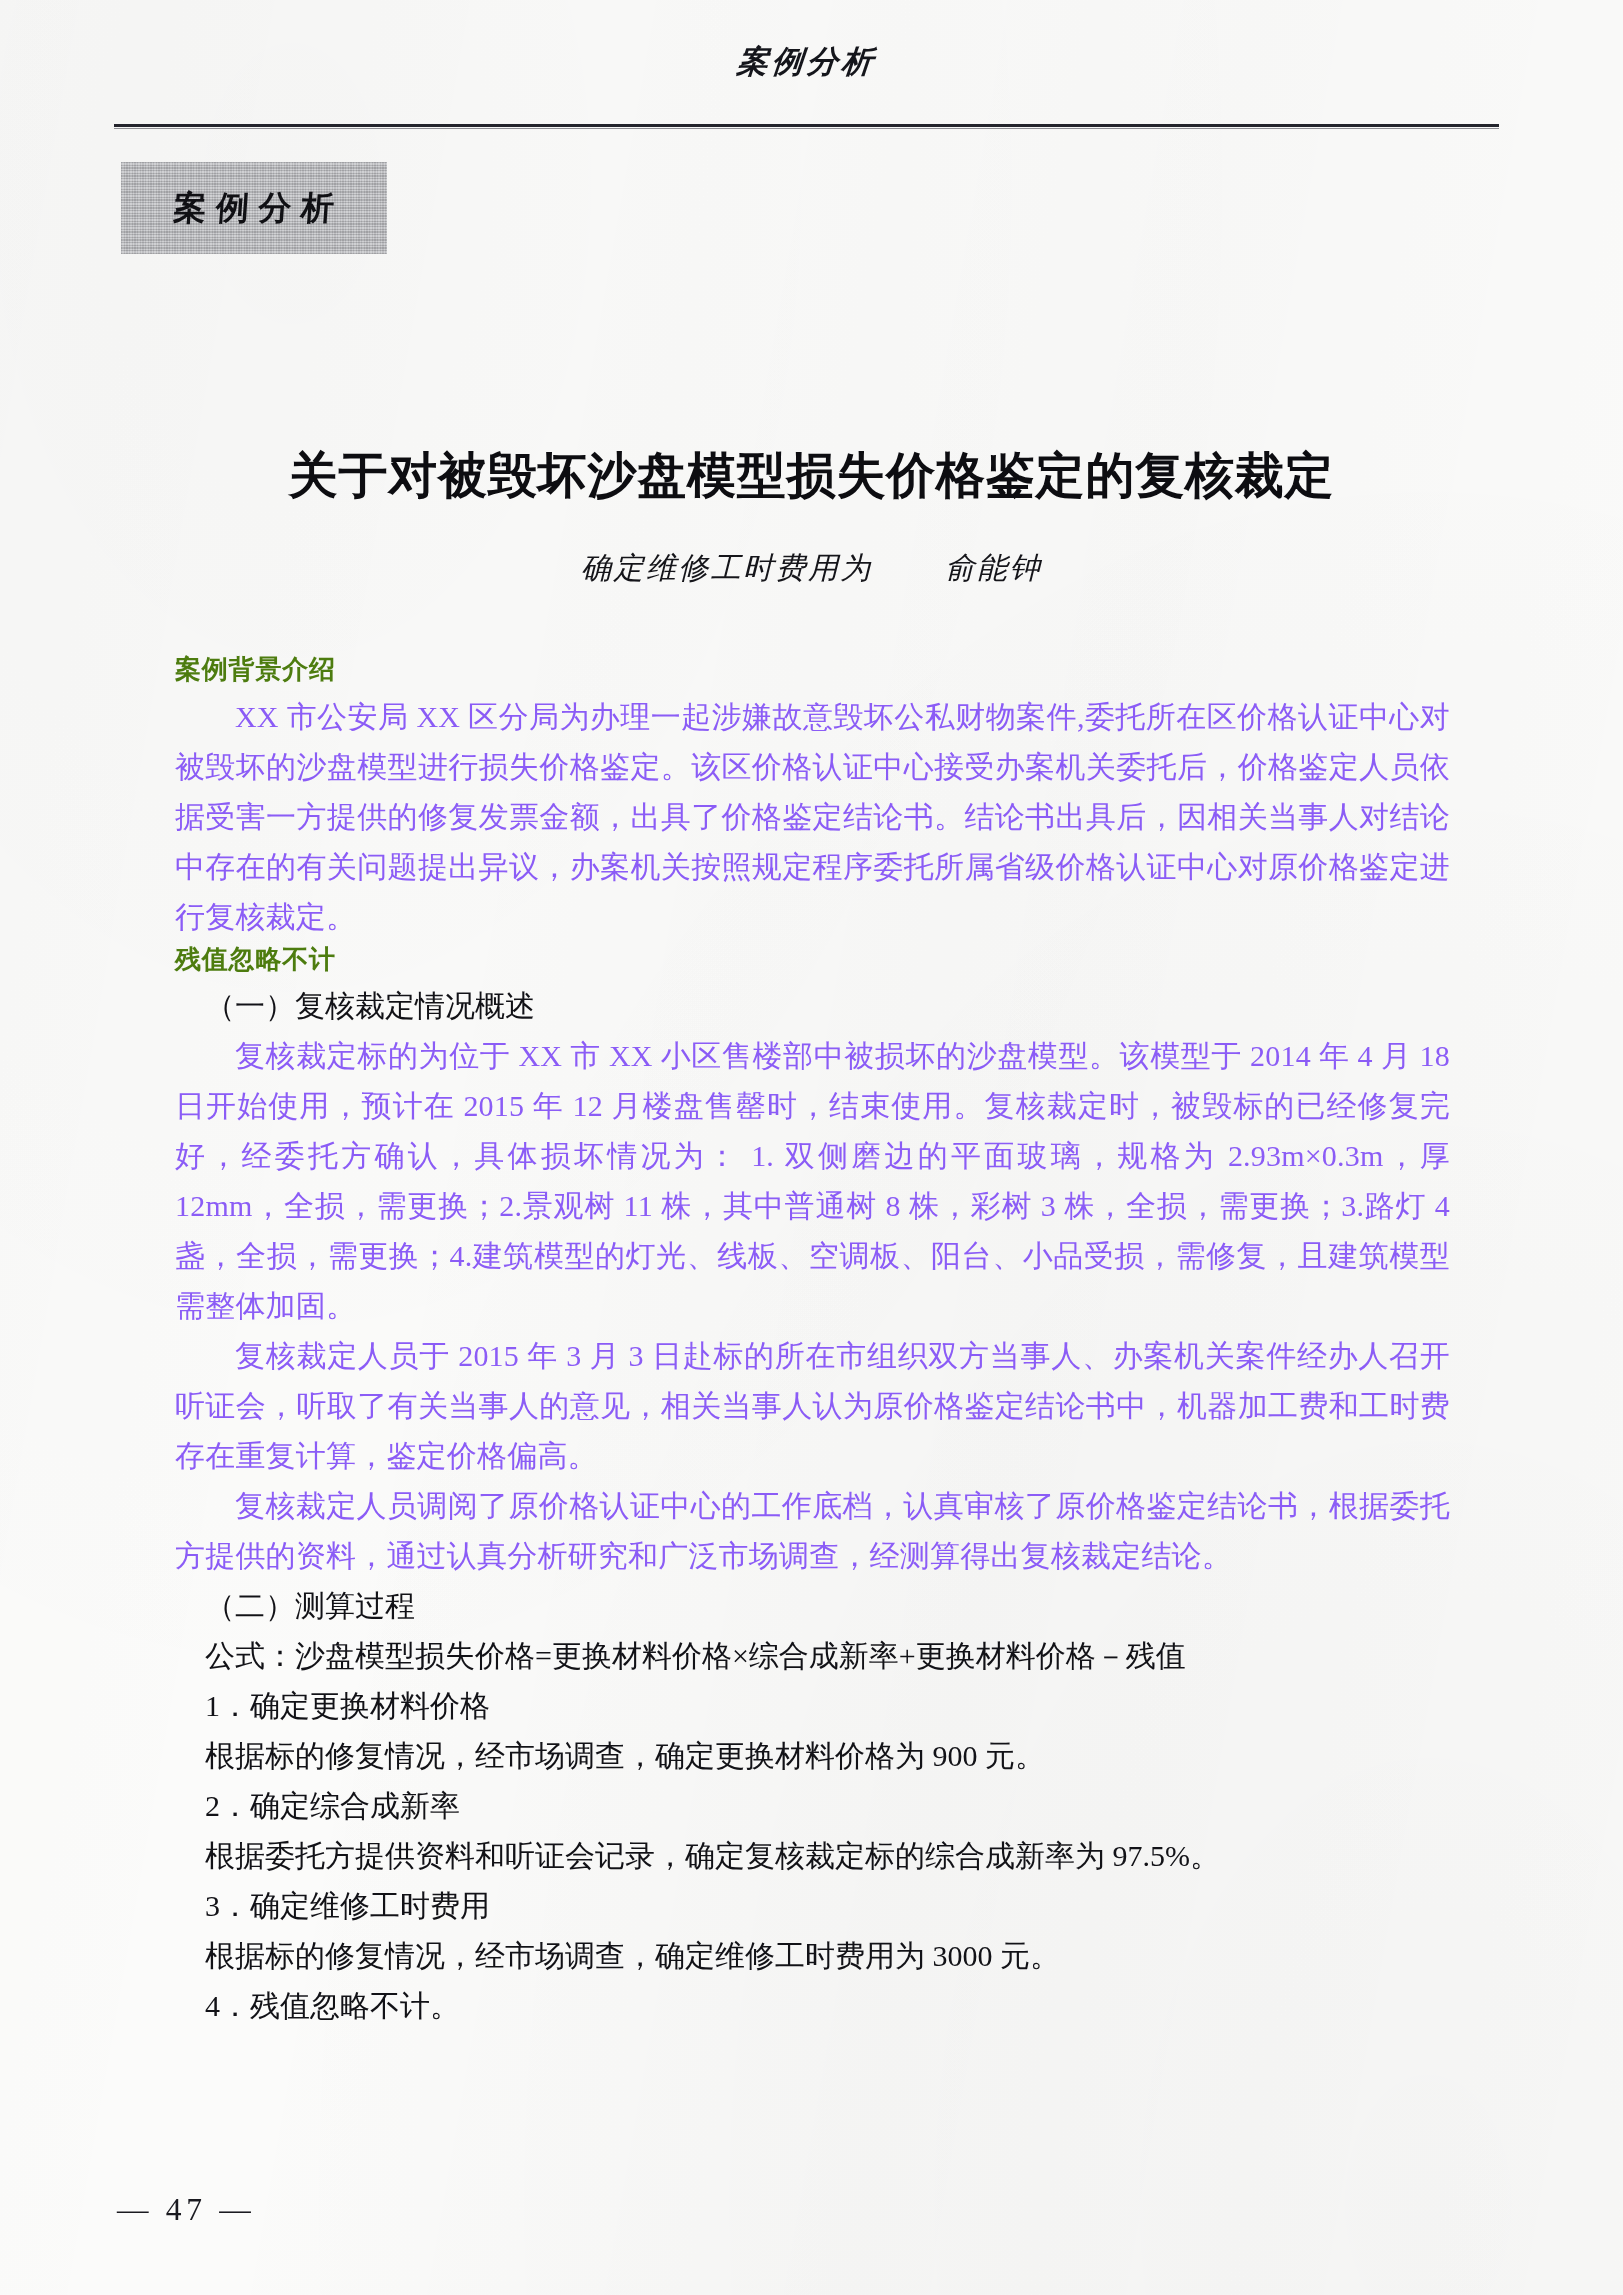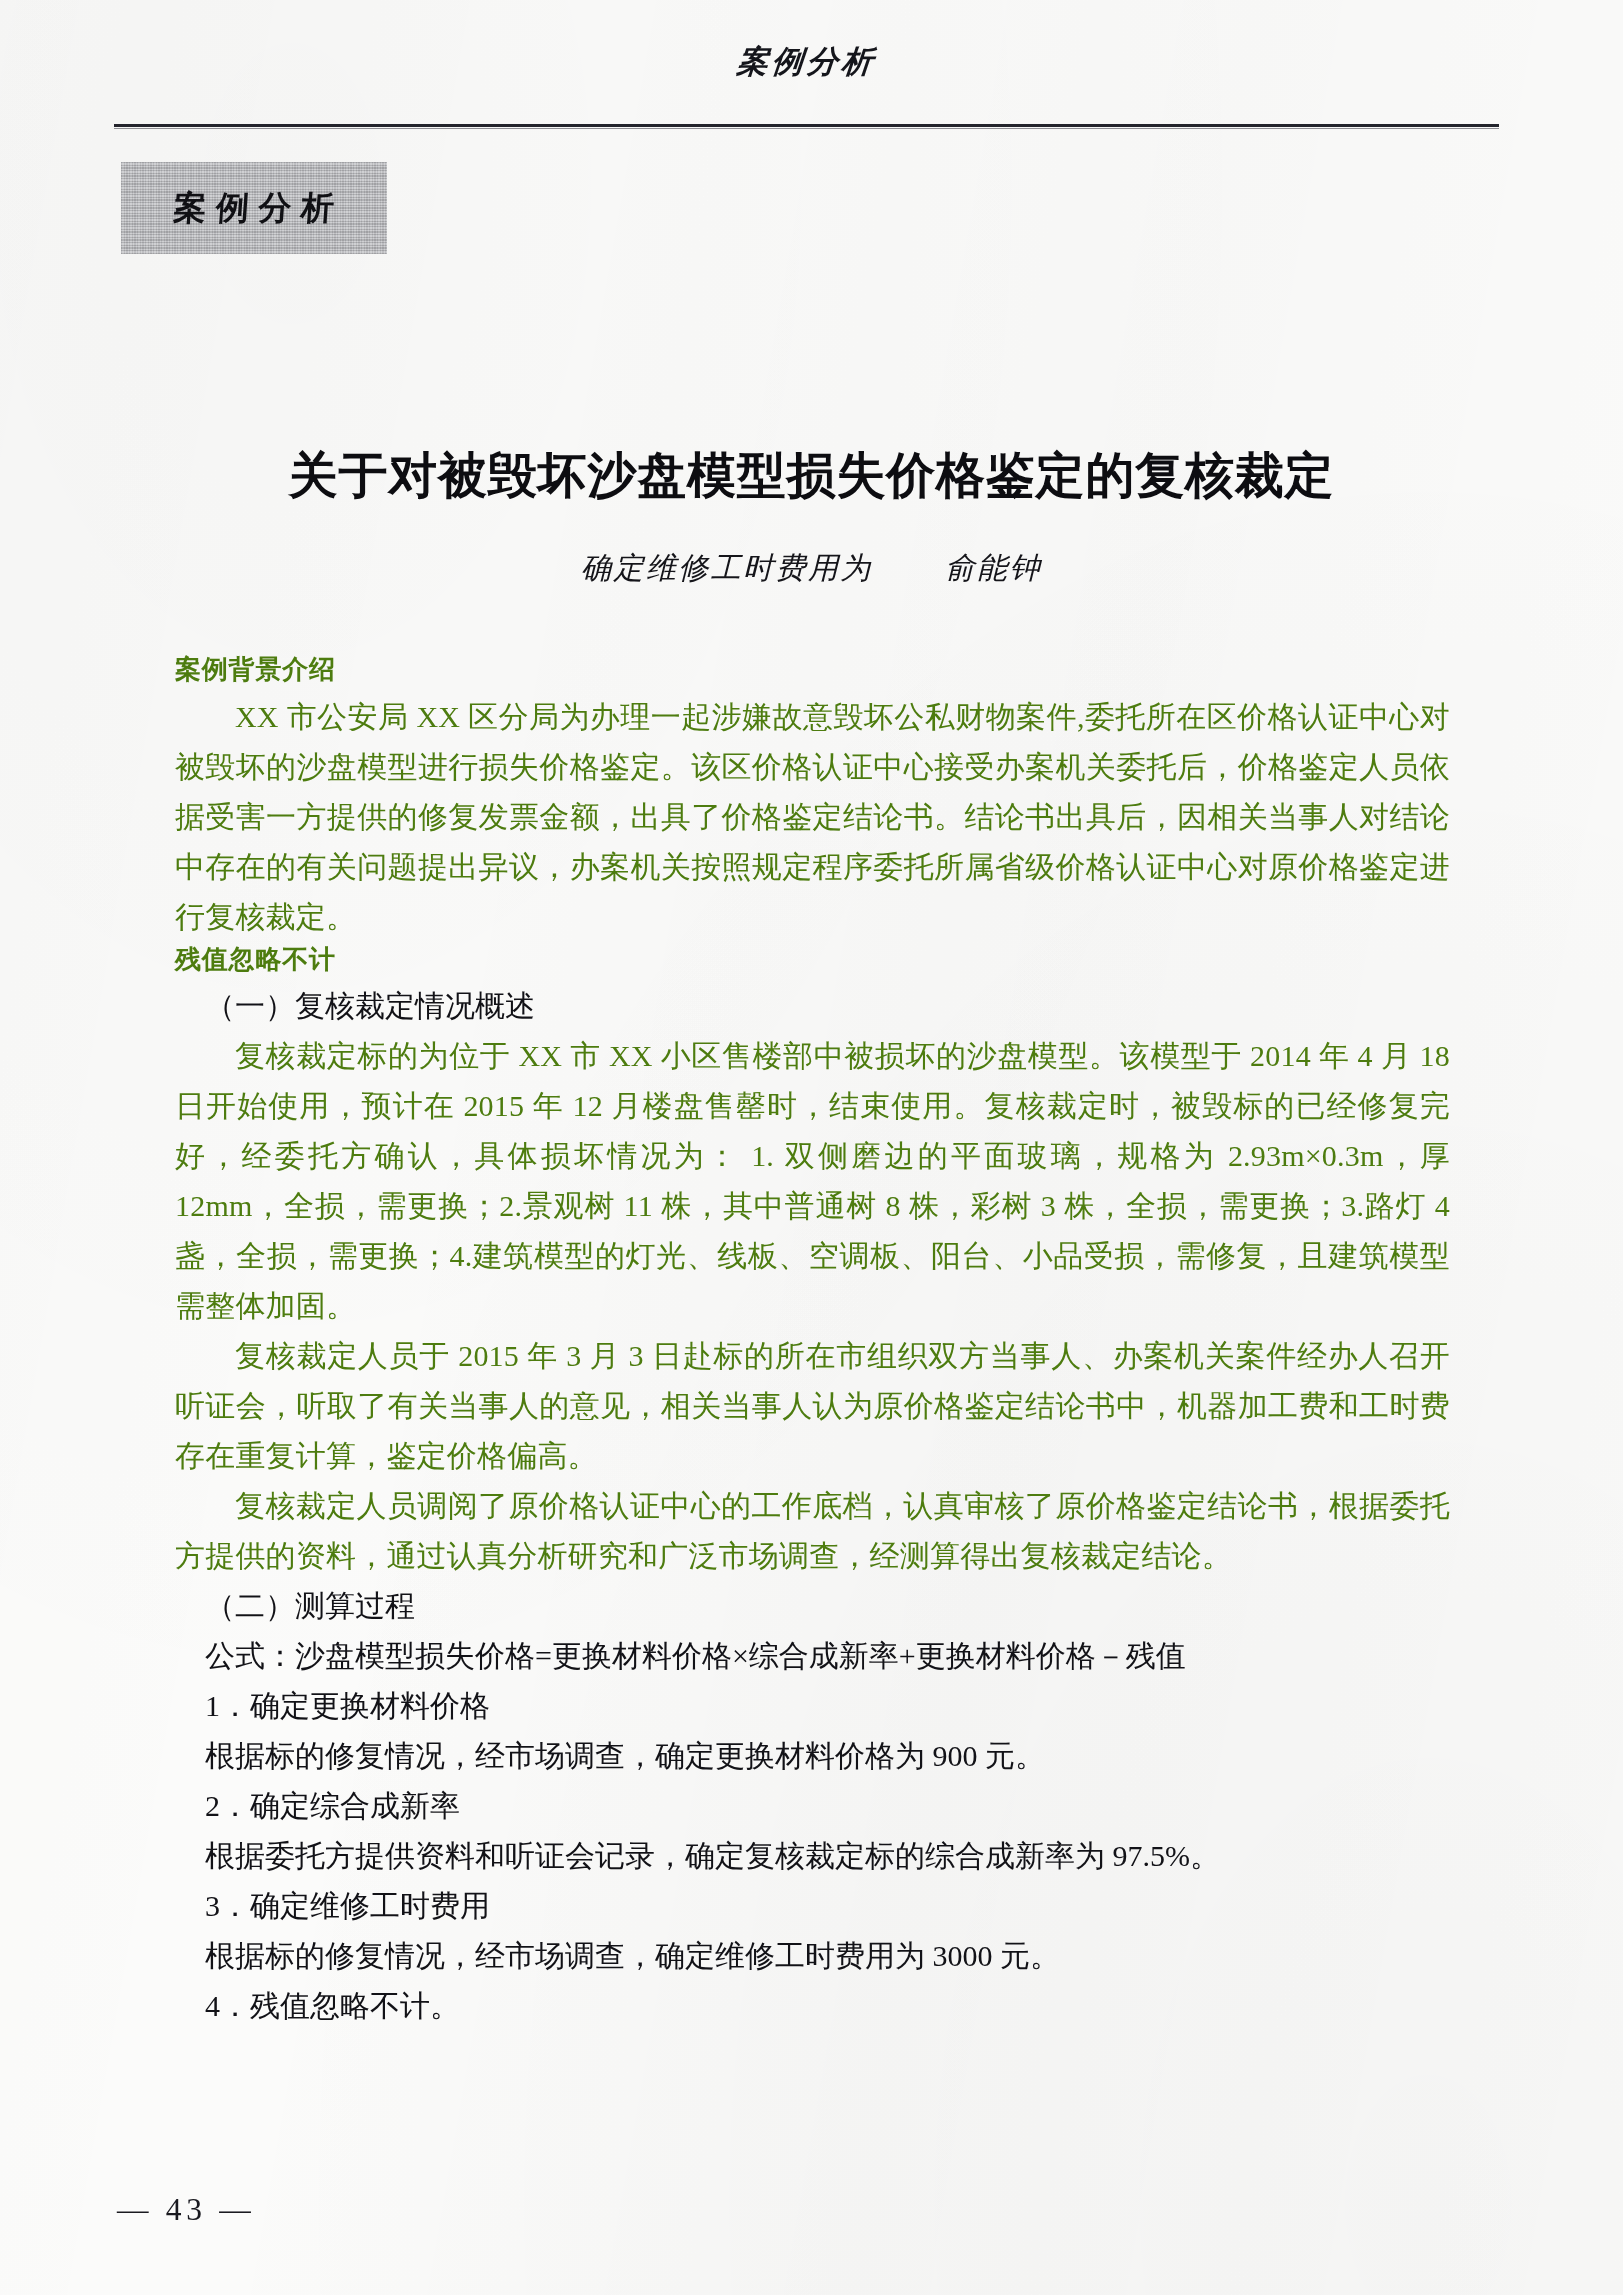--- a/index.html
+++ b/index.html
@@ -140,21 +140,21 @@
     color: #4d7c0f;
     margin: 0 0 4.7px 0;
     padding-left: 0;
   }
 
   p.para {
     margin: 0;
     font-size: 30px;
     line-height: 50px;
     letter-spacing: 0.2px;
-    color: #4d7c0f;
+    color: #8b5cf6;
     text-align: justify;
     text-justify: inter-ideograph;
     text-indent: 2em;
     font-family: "Liberation Serif", "DejaVu Serif", serif;
   }
 
   p.sub {
     margin: 0;
     font-size: 30px;
     line-height: 50px;
@@ -227,16 +227,16 @@
     <p class="item">2．确定综合成新率</p>
     <p class="item">根据委托方提供资料和听证会记录，确定复核裁定标的综合成新率为 97.5%。</p>
 
     <p class="item">3．确定维修工时费用</p>
     <p class="item">根据标的修复情况，经市场调查，确定维修工时费用为 3000 元。</p>
 
     <p class="item">4．残值忽略不计。</p>
 
   </div>
 
-  <div class="footer">— 43 —</div>
+  <div class="footer">— 47 —</div>
 
 </div>
 
 
 </body></html>

